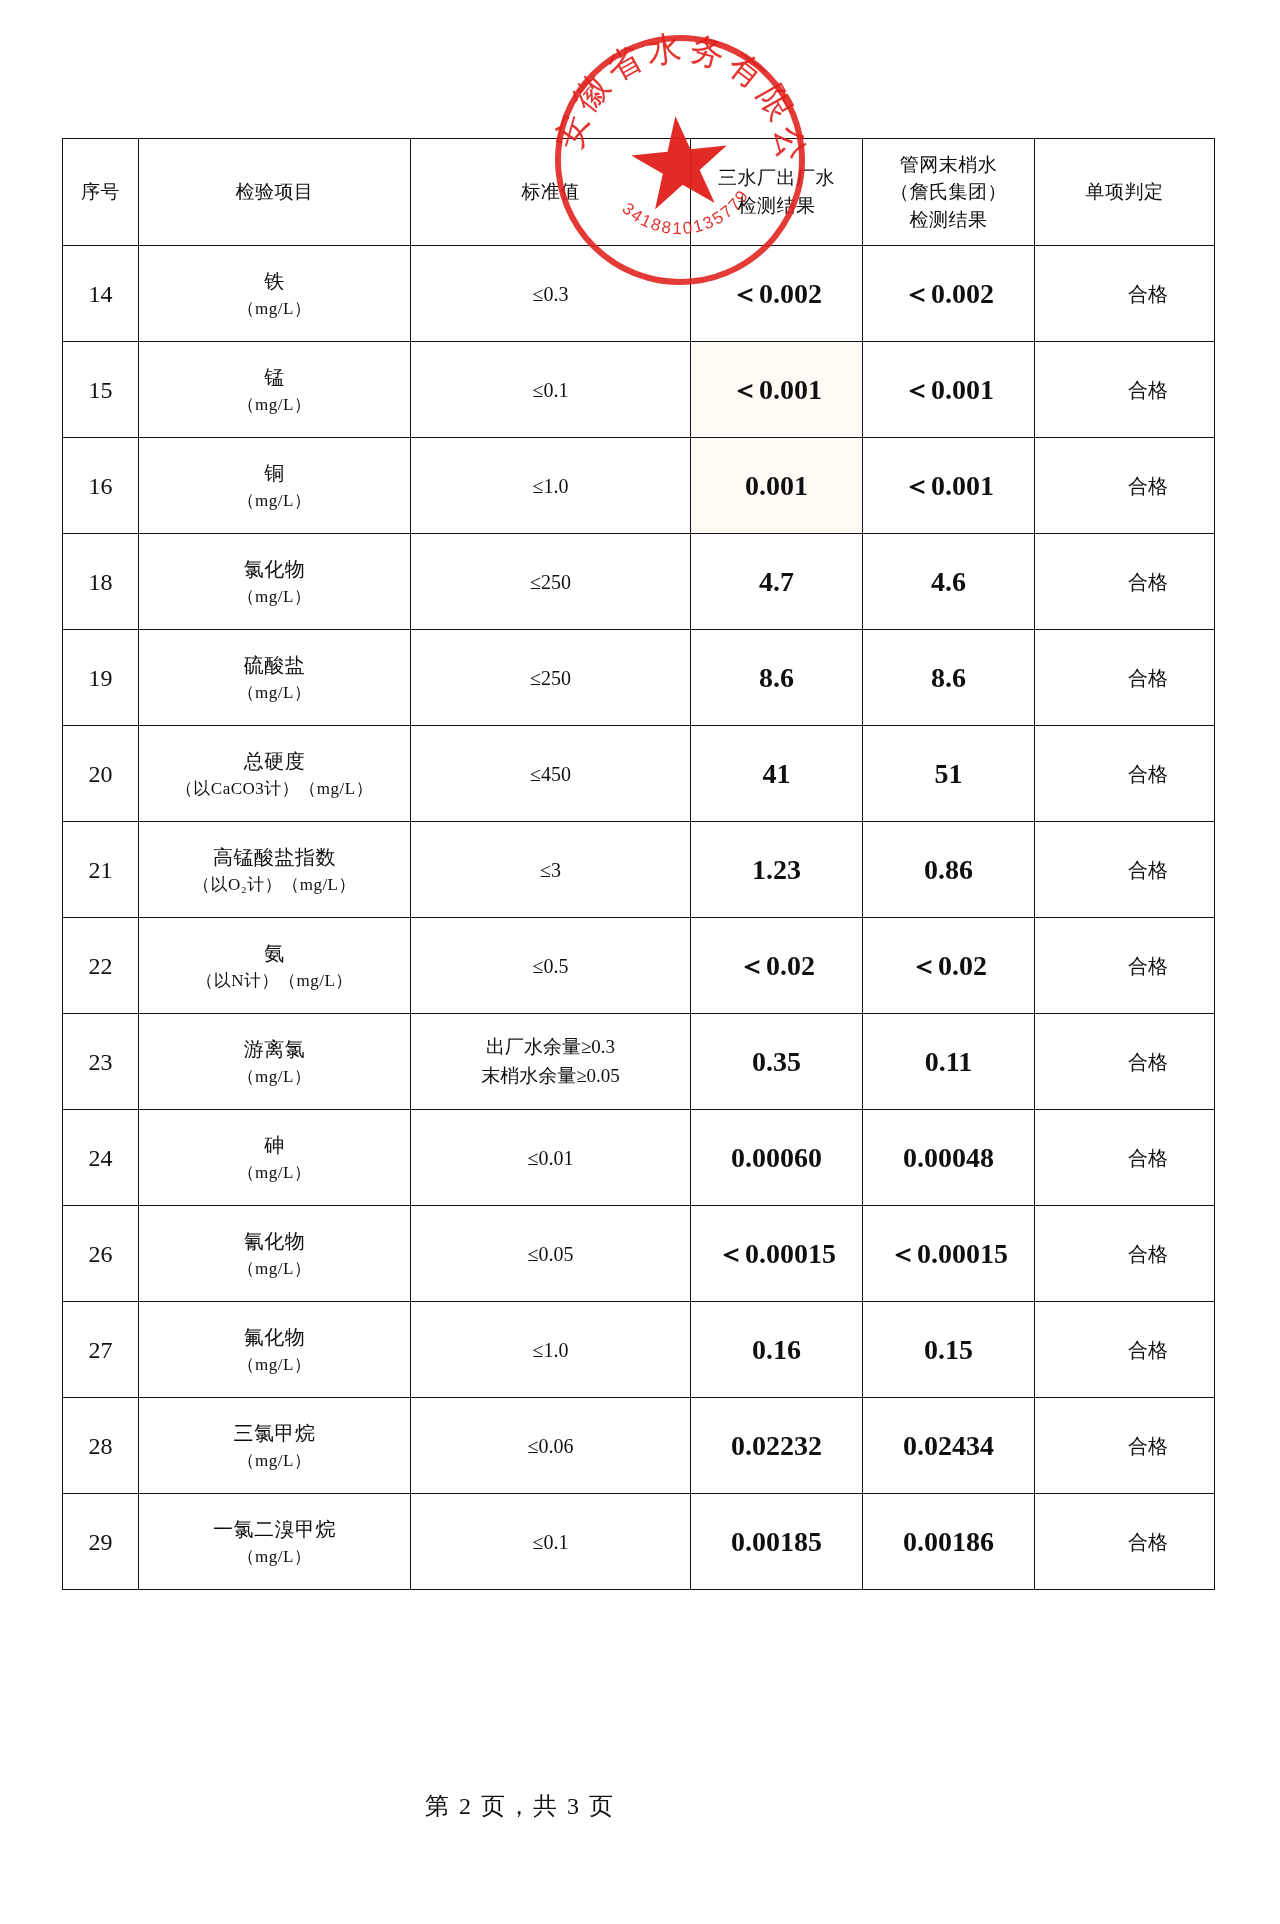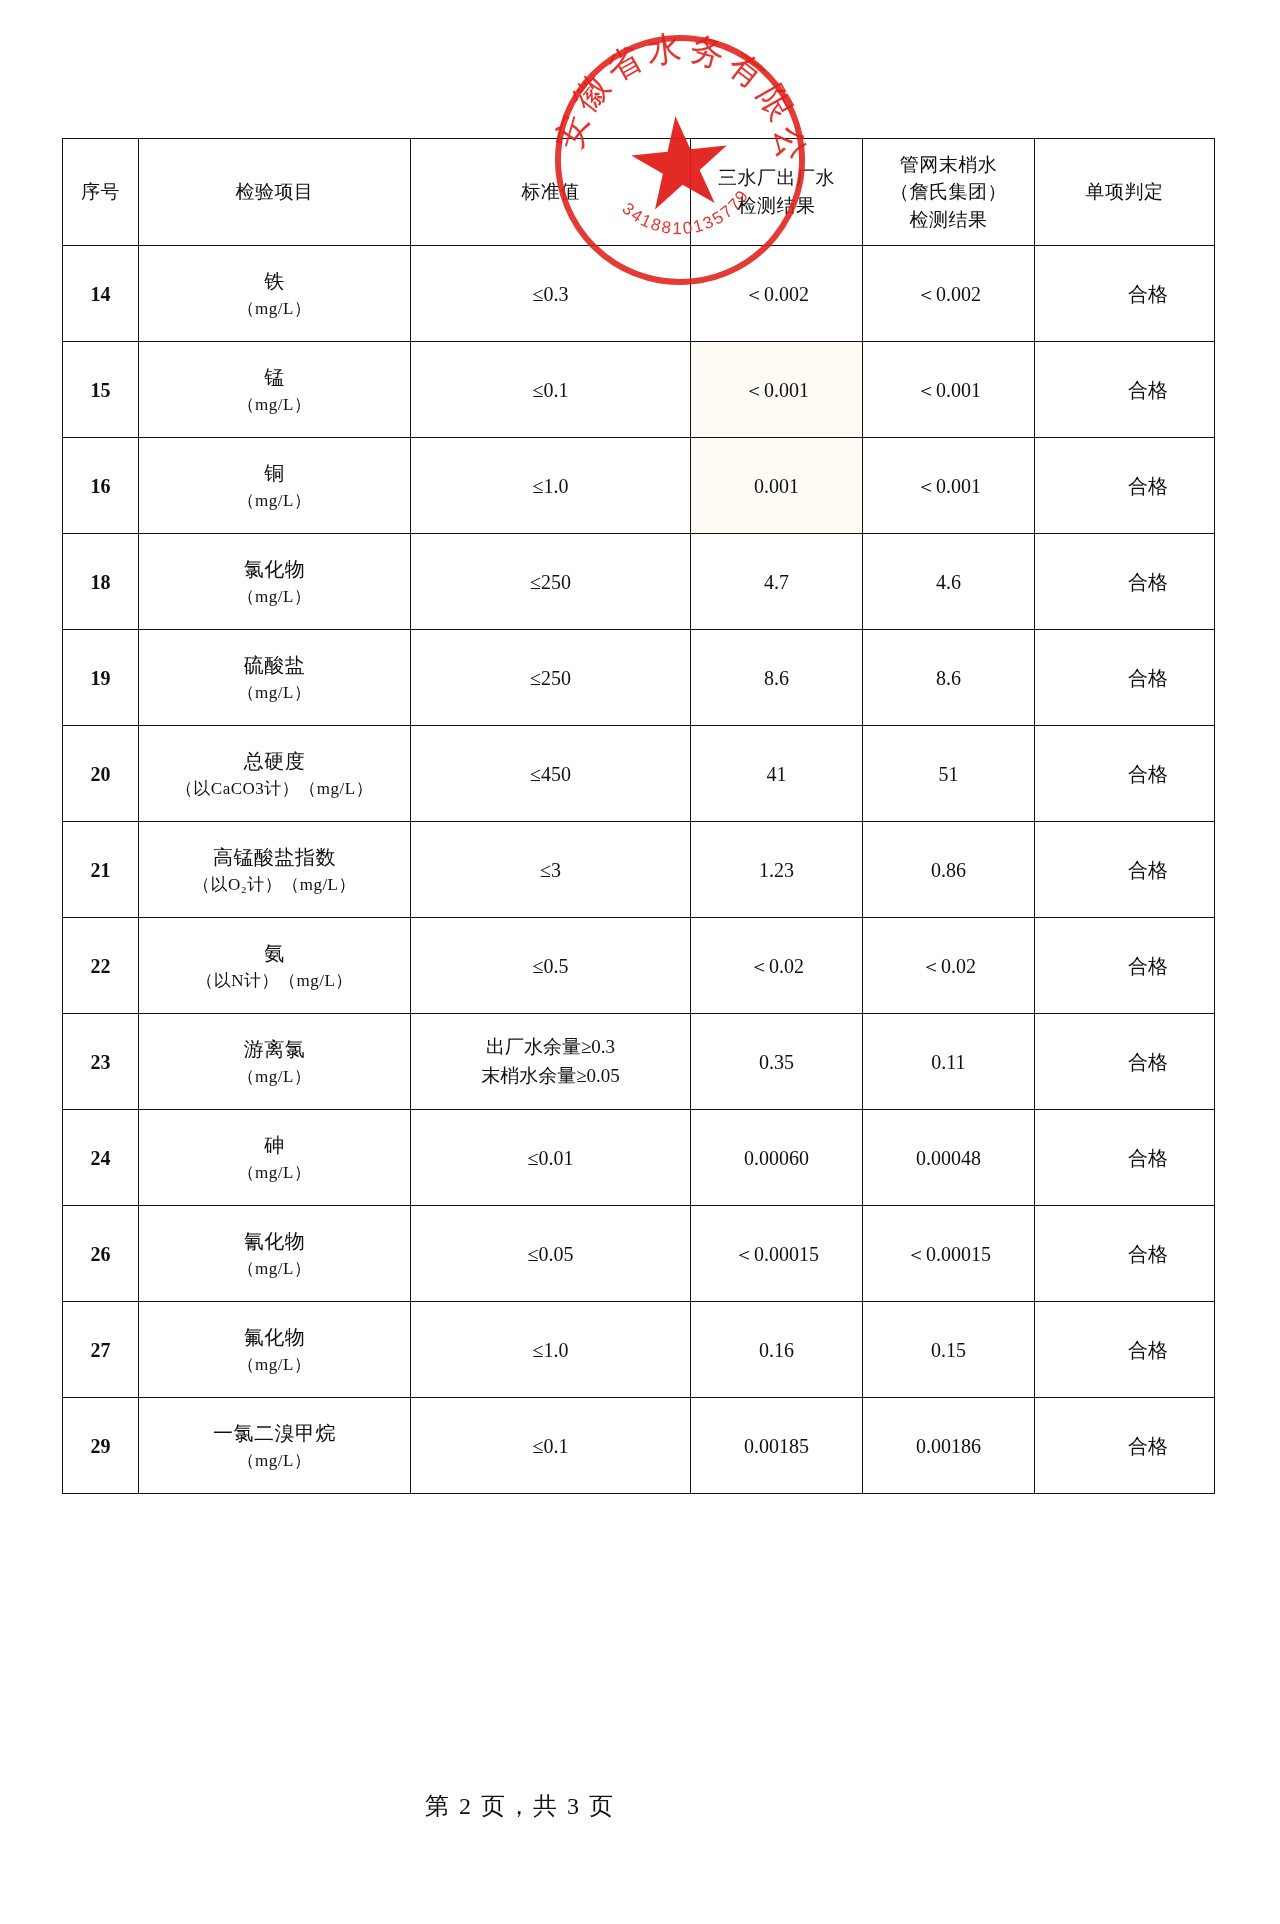--- a/index.html
+++ b/index.html
@@ -66,27 +66,27 @@
     line-height: 1.45;
     letter-spacing: 0.5px;
   }
   thead td .hdr-line { display: block; }
 
   tbody td {
     height: 93px;
     font-size: 20px;
     line-height: 1.5;
   }
-  tbody td.num   { font-size: 20px; font-weight: bold; }
+  tbody td.num   { font-size: 24px; }
   tbody td.item  { font-size: 20px; letter-spacing: 0.5px; }
   tbody td.item .nm { display: block; }
   tbody td.item .unit { display: block; font-size: 17px; }
   tbody td.std   { font-size: 20px; }
   tbody td.std .l2 { display: block; font-size: 19px; }
-  tbody td.res   { font-size: 20px; }
+  tbody td.res   { font-size: 28px; font-weight: bold; }
   tbody td.judge { font-size: 20px; padding-left: 48px; }
 
   tbody tr.shade-r1 td.res1,
   tbody tr.shade-r2 td.res1,
   tbody tr.shade-r3 td.res1 {
     background: #fdfbf3;
   }
 
   
   .footer {
@@ -287,20 +287,31 @@
             <td class="item">
               <span class="nm">氟化物</span>
               <span class="unit">（mg/L）</span>
             </td>
             <td class="std">≤1.0</td>
             <td class="res res1">0.16</td>
             <td class="res res2">0.15</td>
             <td class="judge">合格</td>
           </tr>
           <tr>
+            <td class="num">28</td>
+            <td class="item">
+              <span class="nm">三氯甲烷</span>
+              <span class="unit">（mg/L）</span>
+            </td>
+            <td class="std">≤0.06</td>
+            <td class="res res1">0.02232</td>
+            <td class="res res2">0.02434</td>
+            <td class="judge">合格</td>
+          </tr>
+          <tr>
             <td class="num">29</td>
             <td class="item">
               <span class="nm">一氯二溴甲烷</span>
               <span class="unit">（mg/L）</span>
             </td>
             <td class="std">≤0.1</td>
             <td class="res res1">0.00185</td>
             <td class="res res2">0.00186</td>
             <td class="judge">合格</td>
           </tr>

